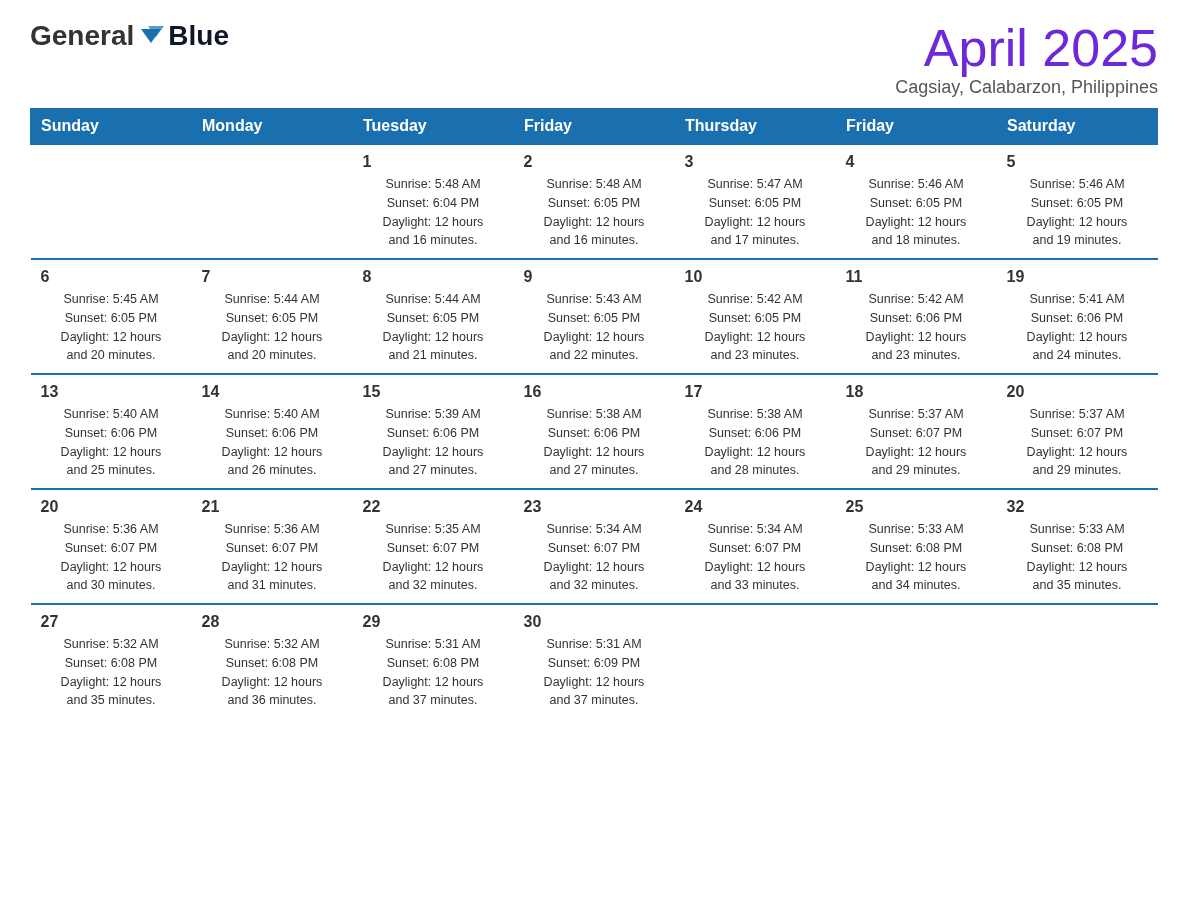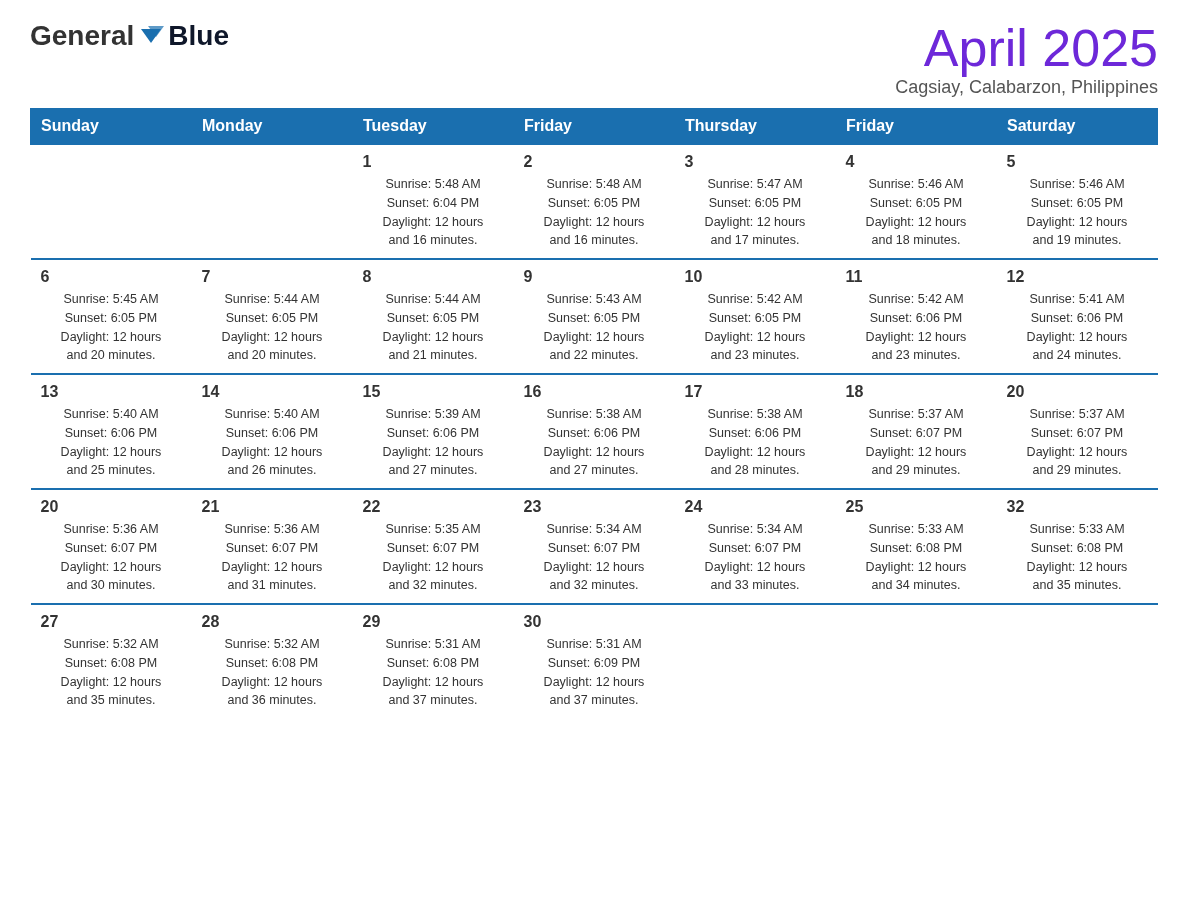--- a/index.html
+++ b/index.html
@@ -168,21 +168,21 @@
         </td>
         <td>
           <span class="day-number">10</span>
           <div class="day-info">Sunrise: 5:42 AM<br>Sunset: 6:05 PM<br>Daylight: 12 hours<br>and 23 minutes.</div>
         </td>
         <td>
           <span class="day-number">11</span>
           <div class="day-info">Sunrise: 5:42 AM<br>Sunset: 6:06 PM<br>Daylight: 12 hours<br>and 23 minutes.</div>
         </td>
         <td>
-          <span class="day-number">12</span>
+          <span class="day-number">19</span>
           <div class="day-info">Sunrise: 5:41 AM<br>Sunset: 6:06 PM<br>Daylight: 12 hours<br>and 24 minutes.</div>
         </td>
       </tr>
       <tr>
         <td>
           <span class="day-number">13</span>
           <div class="day-info">Sunrise: 5:40 AM<br>Sunset: 6:06 PM<br>Daylight: 12 hours<br>and 25 minutes.</div>
         </td>
         <td>
           <span class="day-number">14</span>

